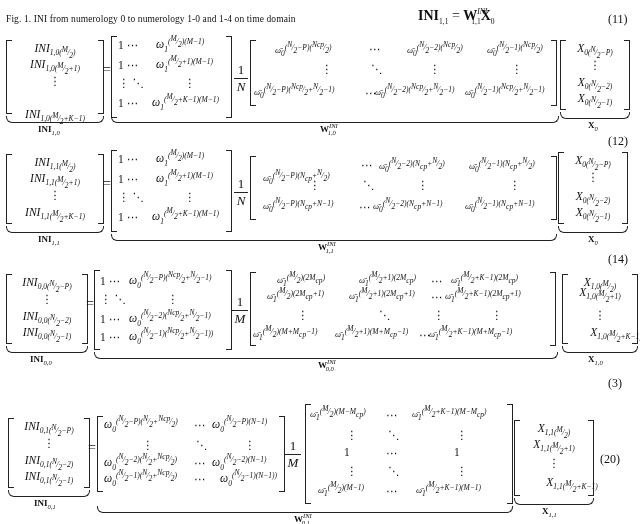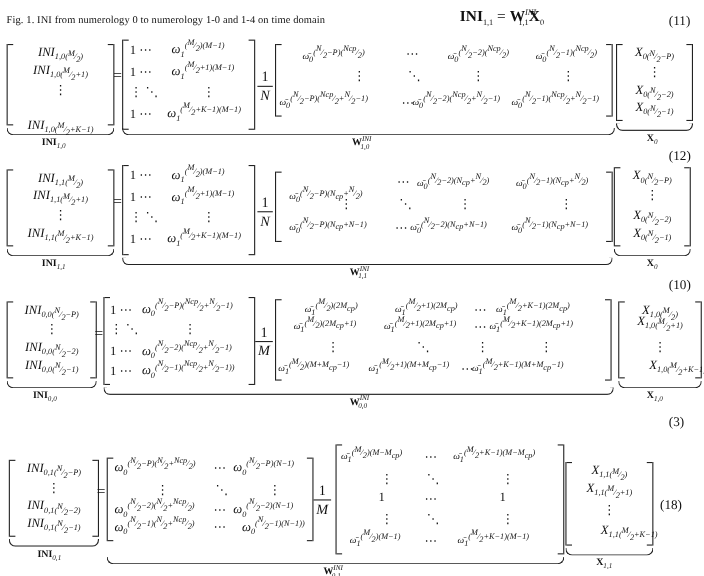--- a/index.html
+++ b/index.html
@@ -148,21 +148,21 @@
   <div class="mat" style="left:558px;top:2px;width:68px;height:72px">
     <div class="cell ctr" style="left:0;width:68px;top:2px">X<sub>0(<sup>N</sup>⁄<sub>2</sub>−P)</sub></div>
     <div class="cell ctr upright" style="left:0;width:68px;top:18px">⋮</div>
     <div class="cell ctr" style="left:0;width:68px;top:38px">X<sub>0(<sup>N</sup>⁄<sub>2</sub>−2)</sub></div>
     <div class="cell ctr" style="left:0;width:68px;top:54px">X<sub>0(<sup>N</sup>⁄<sub>2</sub>−1)</sub></div>
   </div>
   <div class="brace" style="left:558px;top:76px;width:68px"></div>
   <div class="brace-label" style="left:588px;top:84px"><span>X</span><sub>0</sub></div>
 </div>
 
-<div class="abs eqnum" style="left:608px;top:252px">(10)</div>
+<div class="abs eqnum" style="left:608px;top:252px">(14)</div>
 
 <div class="block" style="top:268px;height:100px">
   <div class="mat" style="left:6px;top:6px;width:80px;height:70px">
     <div class="cell ctr" style="left:0;width:80px;top:2px">INI<sub>0,0(<sup>N</sup>⁄<sub>2</sub>−P)</sub></div>
     <div class="cell ctr upright" style="left:0;width:80px;top:18px">⋮</div>
     <div class="cell ctr" style="left:0;width:80px;top:36px">INI<sub>0,0(<sup>N</sup>⁄<sub>2</sub>−2)</sub></div>
     <div class="cell ctr" style="left:0;width:80px;top:52px">INI<sub>0,0(<sup>N</sup>⁄<sub>2</sub>−1)</sub></div>
   </div>
   <div class="brace" style="left:6px;top:78px;width:80px"></div>
   <div class="brace-label" style="left:30px;top:86px"><span>INI</span><sub>0,0</sub></div>
@@ -272,14 +272,14 @@
 
   <div class="mat" style="left:514px;top:16px;width:78px;height:76px">
     <div class="cell ctr" style="left:0;width:78px;top:2px">X<sub>1,1(<sup>M</sup>⁄<sub>2</sub>)</sub></div>
     <div class="cell ctr" style="left:0;width:78px;top:18px">X<sub>1,1(<sup>M</sup>⁄<sub>2</sub>+1)</sub></div>
     <div class="cell ctr upright" style="left:0;width:78px;top:36px">⋮</div>
     <div class="cell ctr" style="left:18px;width:78px;top:56px">X<sub>1,1(<sup>M</sup>⁄<sub>2</sub>+K−1)</sub></div>
   </div>
   <div class="brace" style="left:514px;top:94px;width:78px"></div>
   <div class="brace-label" style="left:542px;top:102px"><span>X</span><sub>1,1</sub></div>
 
-  <div class="abs eqnum" style="left:600px;top:48px">(18)</div>
+  <div class="abs eqnum" style="left:600px;top:48px">(20)</div>
 </div>
 
 </body></html>

